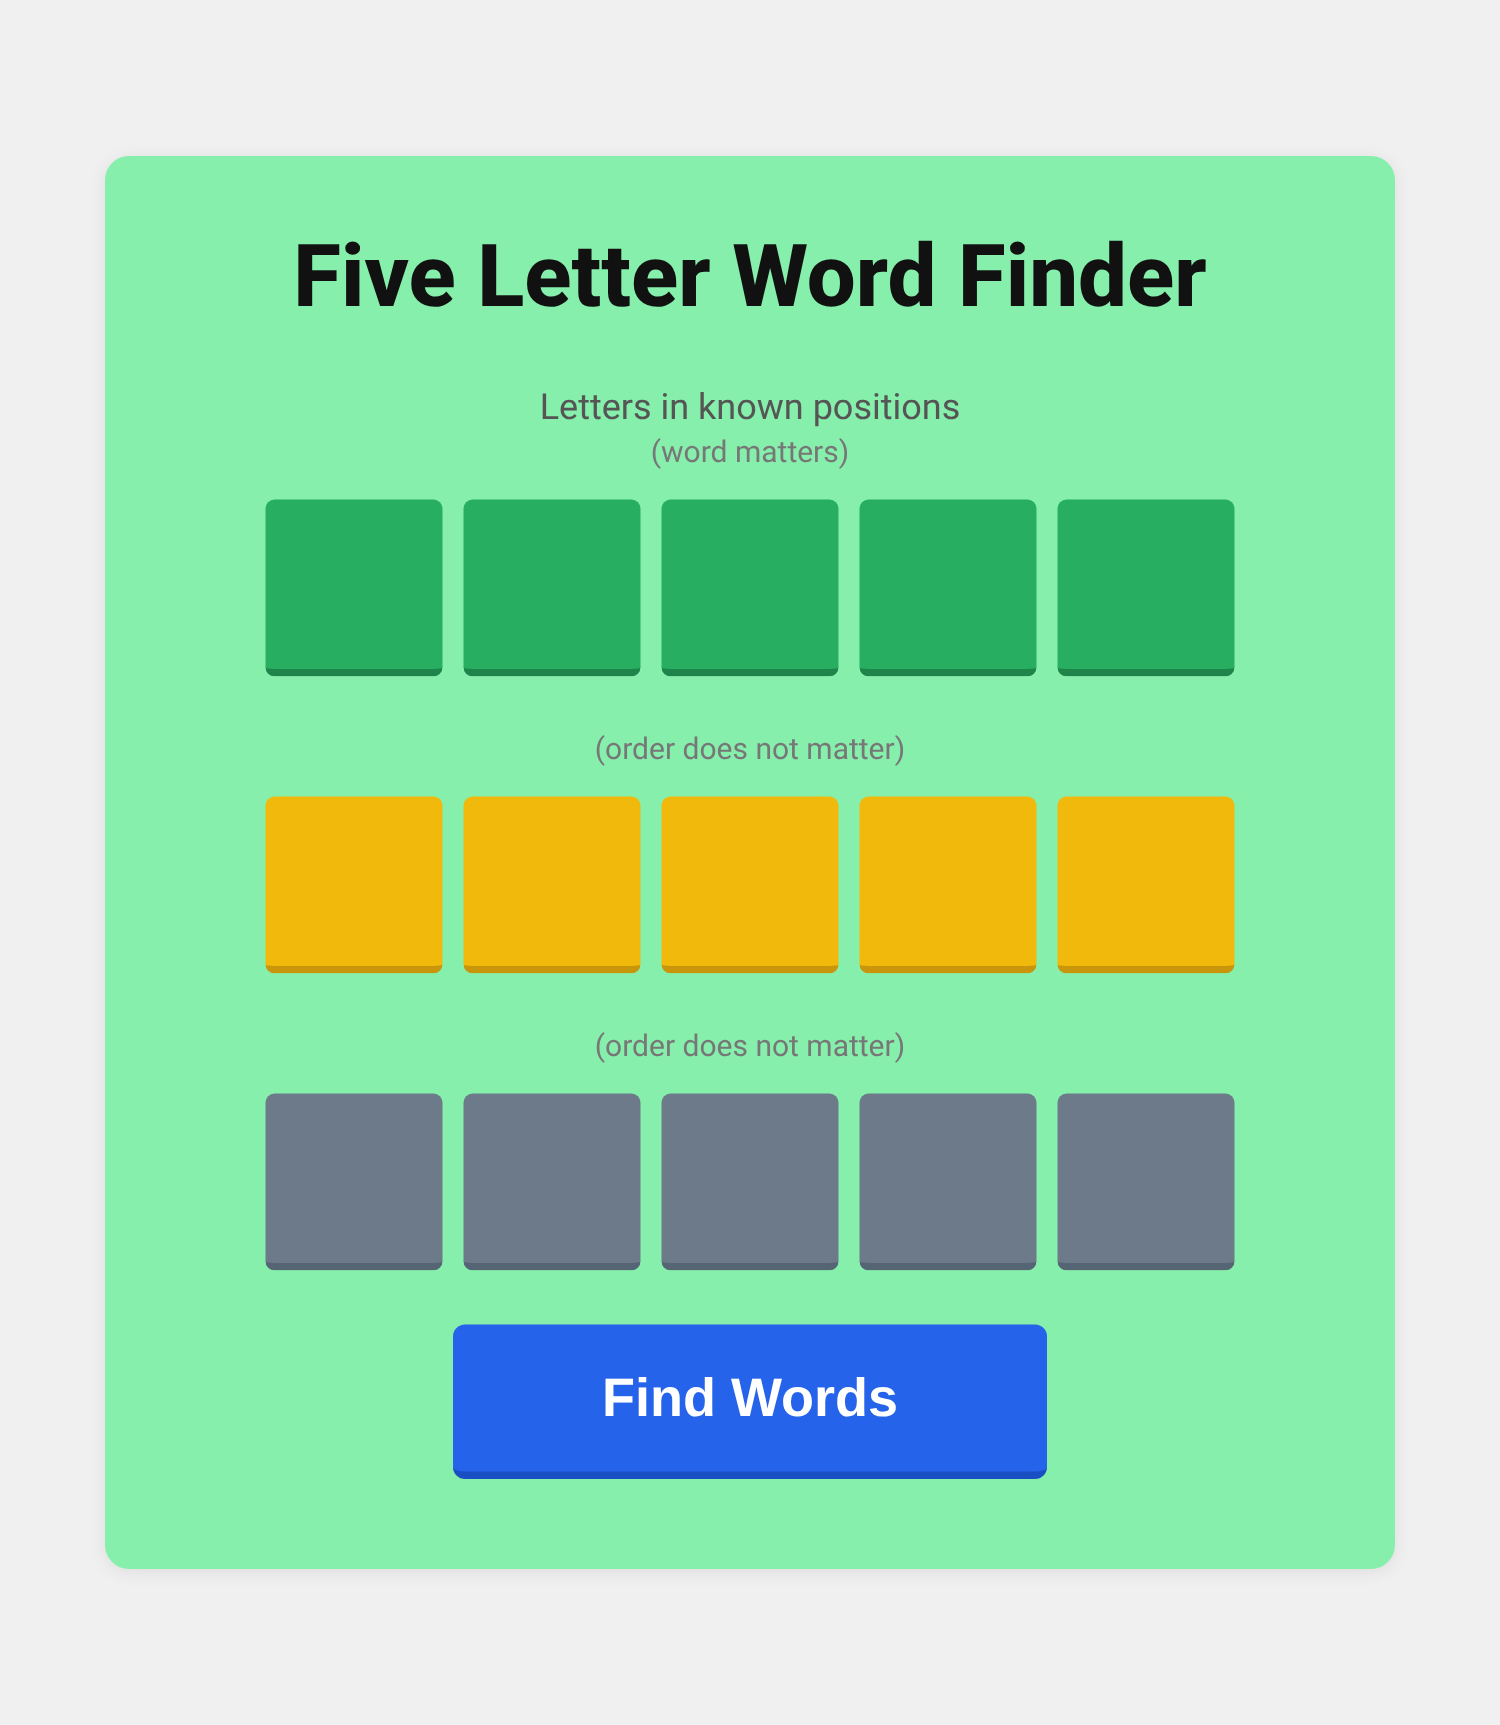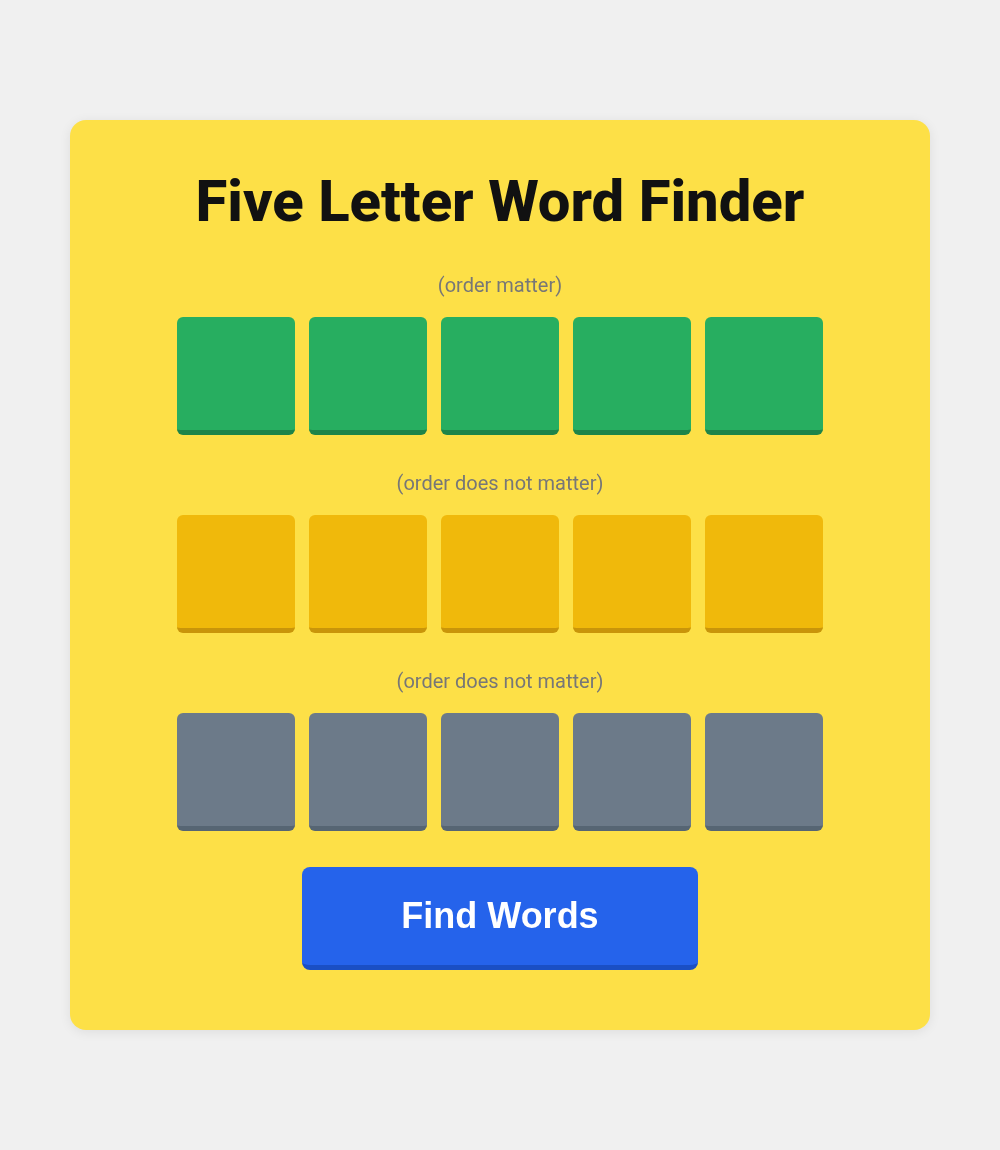--- a/index.html
+++ b/index.html
@@ -12,21 +12,21 @@
       background-color: #f0f0f0;
       display: flex;
       justify-content: center;
       align-items: center;
       min-height: 1150px;
       width: 1000px;
       font-family: -apple-system, BlinkMacSystemFont, 'Segoe UI', Roboto, sans-serif;
     }
 
     .card {
-      background: #fde047;
+      background: #86efac;
       border-radius: 16px;
       width: 860px;
       padding: 50px 60px 60px 60px;
       box-shadow: 0 2px 12px rgba(0,0,0,0.08);
     }
 
     .page-title {
       font-size: 58px;
       font-weight: 800;
       color: #111111;
@@ -105,21 +105,22 @@
       text-align: center;
     }
   </style>
 </head>
 <body>
 
 <div class="card">
   <h1 class="page-title">Five Letter Word Finder</h1>
 
   <div class="section">
-    <div class="section-sublabel">(order matter)</div>
+    <div class="section-label">Letters in known positions</div>
+    <div class="section-sublabel">(word matters)</div>
     <div class="tiles-row">
       <div class="tile tile-green"></div>
       <div class="tile tile-green"></div>
       <div class="tile tile-green"></div>
       <div class="tile tile-green"></div>
       <div class="tile tile-green"></div>
     </div>
   </div>
 
   <div class="section">

